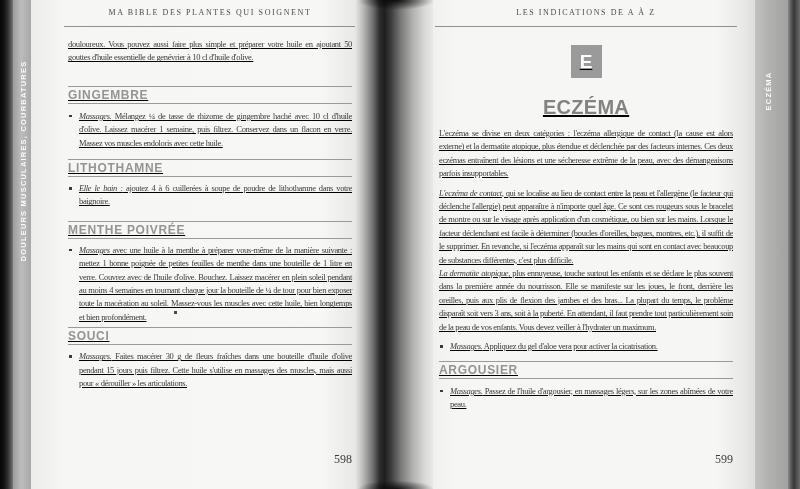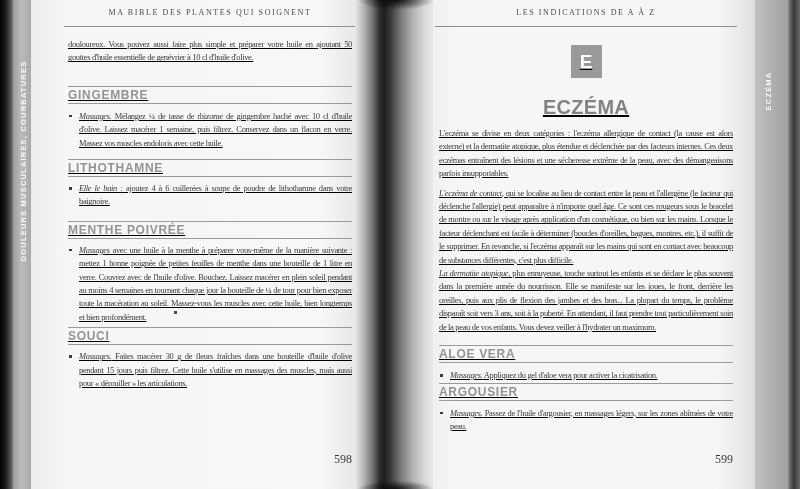--- a/index.html
+++ b/index.html
@@ -71,21 +71,21 @@
   .m-sec1 { margin-top:21px; }  .m-b1 { margin-top:6px; }
   .m-sec2 { margin-top:9px; }   .m-b2 { margin-top:5px; }
   .m-sec3 { margin-top:12px; }  .m-b3 { margin-top:5px; }
   .m-sec4 { margin-top:3px; }   .m-b4 { margin-top:5px; }
   .stray-dot { position:absolute; top:311px; left:106px; width:2.5px; height:2.5px; background:#4a4a4a; }
 
   .m-p1 { margin-top:9px; }
   .m-p2 { margin-top:6px; }
   .m-p3 { margin-top:0; }
   .m-secA { margin-top:11px; } .m-bA { margin-top:6px; }
-  .m-secB { }  .m-bB { margin-top:6px; }
+  .m-secB { margin-top:7px; }  .m-bB { margin-top:6px; }
 </style>
 </head>
 <body>
 
 <div class="screen">
 
   <div class="edge-left"></div>
 
   <div class="tab-left">
     <span class="tab-text">DOULEURS MUSCULAIRES, COURBATURES</span>
@@ -147,23 +147,20 @@
         <p class="body-p m-p1">L'eczéma se divise en deux catégories : l'eczéma allergique de contact (la cause est alors externe) et la dermatite atopique, plus étendue et déclenchée par des facteurs internes. Ces deux eczémas entraînent des lésions et une sécheresse extrême de la peau, avec des démangeaisons parfois insupportables.</p>
 
         <p class="body-p m-p2">
           <span class="lead-italic">L'eczéma de contact</span><span>, qui se localise au lieu de contact entre la peau et l'allergène (le facteur qui déclenche l'allergie) peut apparaître à n'importe quel âge. Ce sont ces rougeurs sous le bracelet de montre ou sur le visage après application d'un cosmétique, ou bien sur les mains. Lorsque le facteur déclenchant est facile à déterminer (boucles d'oreilles, bagues, montres, etc.), il suffit de le supprimer. En revanche, si l'eczéma apparaît sur les mains qui sont en contact avec beaucoup de substances différentes, c'est plus difficile.</span>
         </p>
 
         <p class="body-p m-p3">
           <span class="lead-italic">La dermatite atopique</span><span>, plus ennuyeuse, touche surtout les enfants et se déclare le plus souvent dans la première année du nourrisson. Elle se manifeste sur les joues, le front, derrière les oreilles, puis aux plis de flexion des jambes et des bras... La plupart du temps, le problème disparaît soit vers 3 ans, soit à la puberté. En attendant, il faut prendre tout particulièrement soin de la peau de vos enfants. Vous devez veiller à l'hydrater un maximum.</span>
         </p>
 
-        <div class="sec m-secA">
-          <div class="sec-title">ALOE VERA</div>
-        </div>
         <div class="bullet m-bA">
           <span class="b-dot"></span><span class="lead-italic">Massages.</span><span> Appliquez du gel d'aloe vera pour activer la cicatrisation.</span>
         </div>
 
         <div class="sec m-secB">
           <div class="sec-title">ARGOUSIER</div>
         </div>
         <div class="bullet m-bB">
           <span class="b-dot"></span><span class="lead-italic">Massages.</span><span> Passez de l'huile d'argousier, en massages légers, sur les zones abîmées de votre peau.</span>
         </div>

